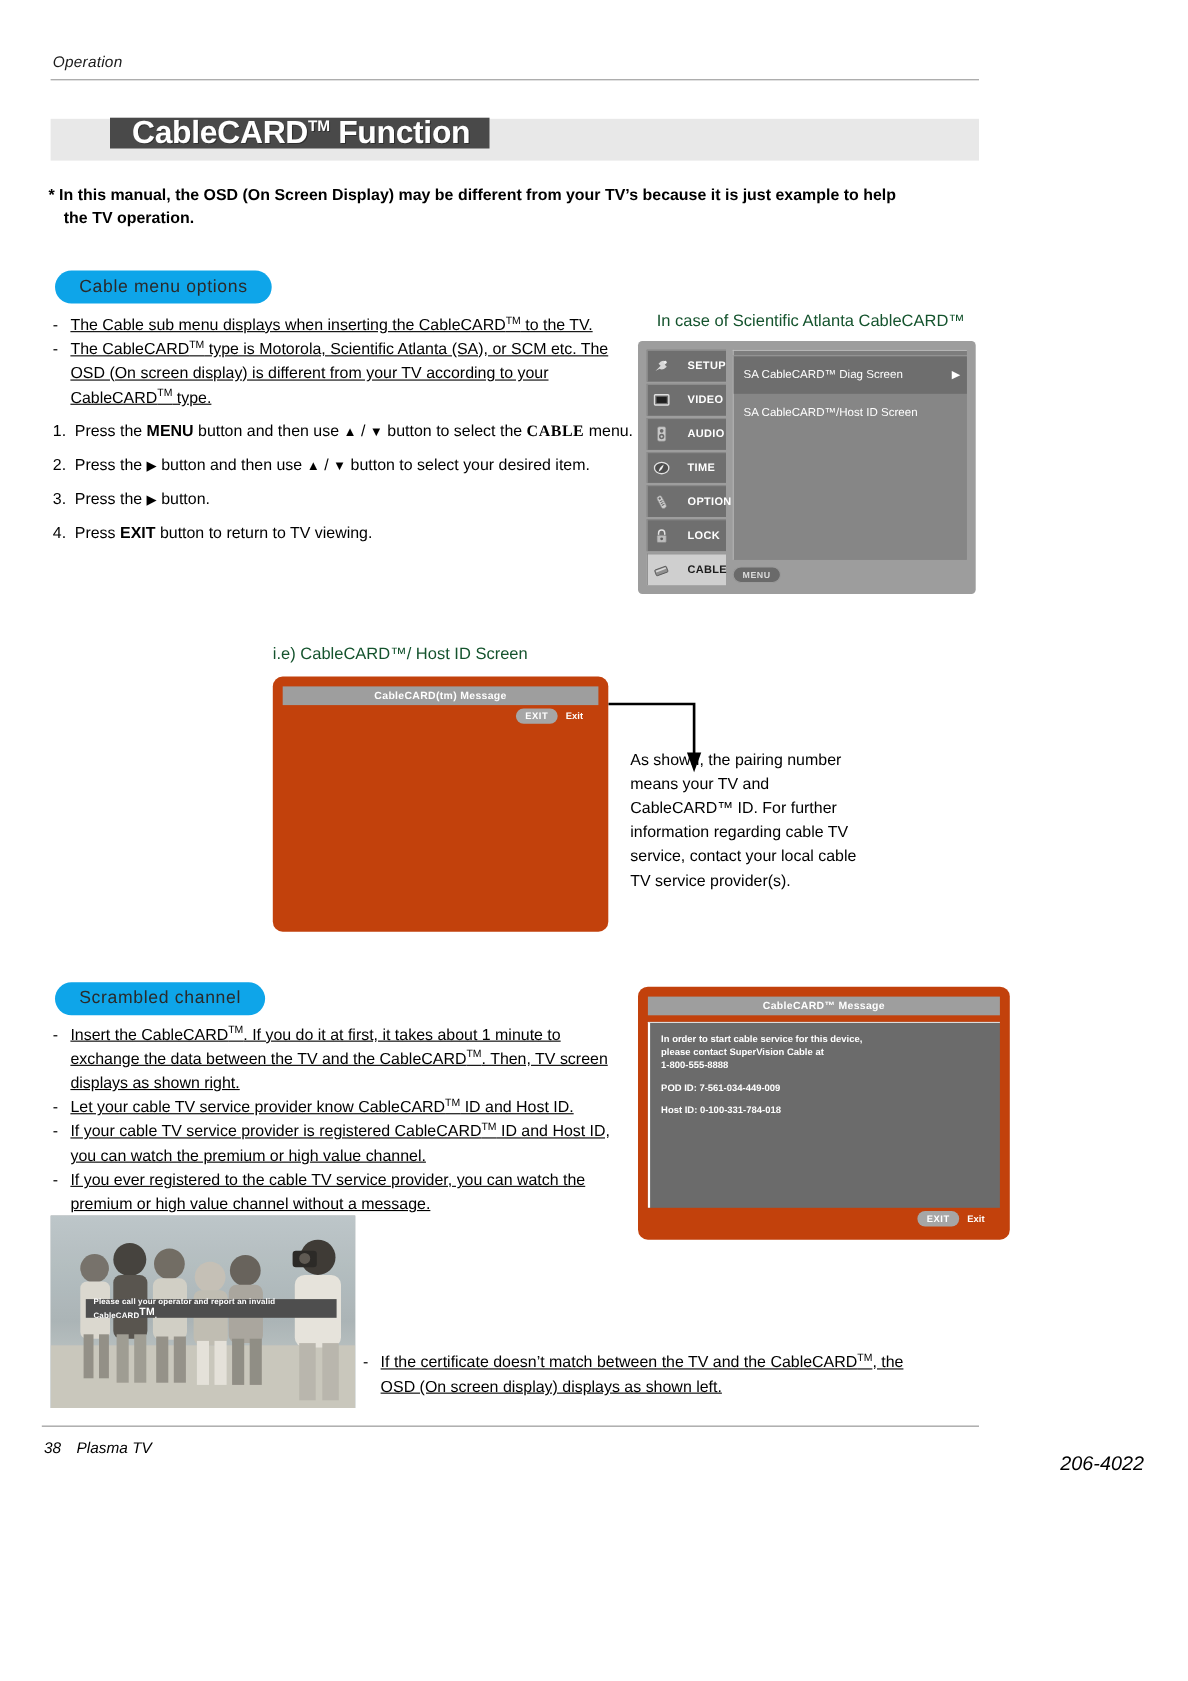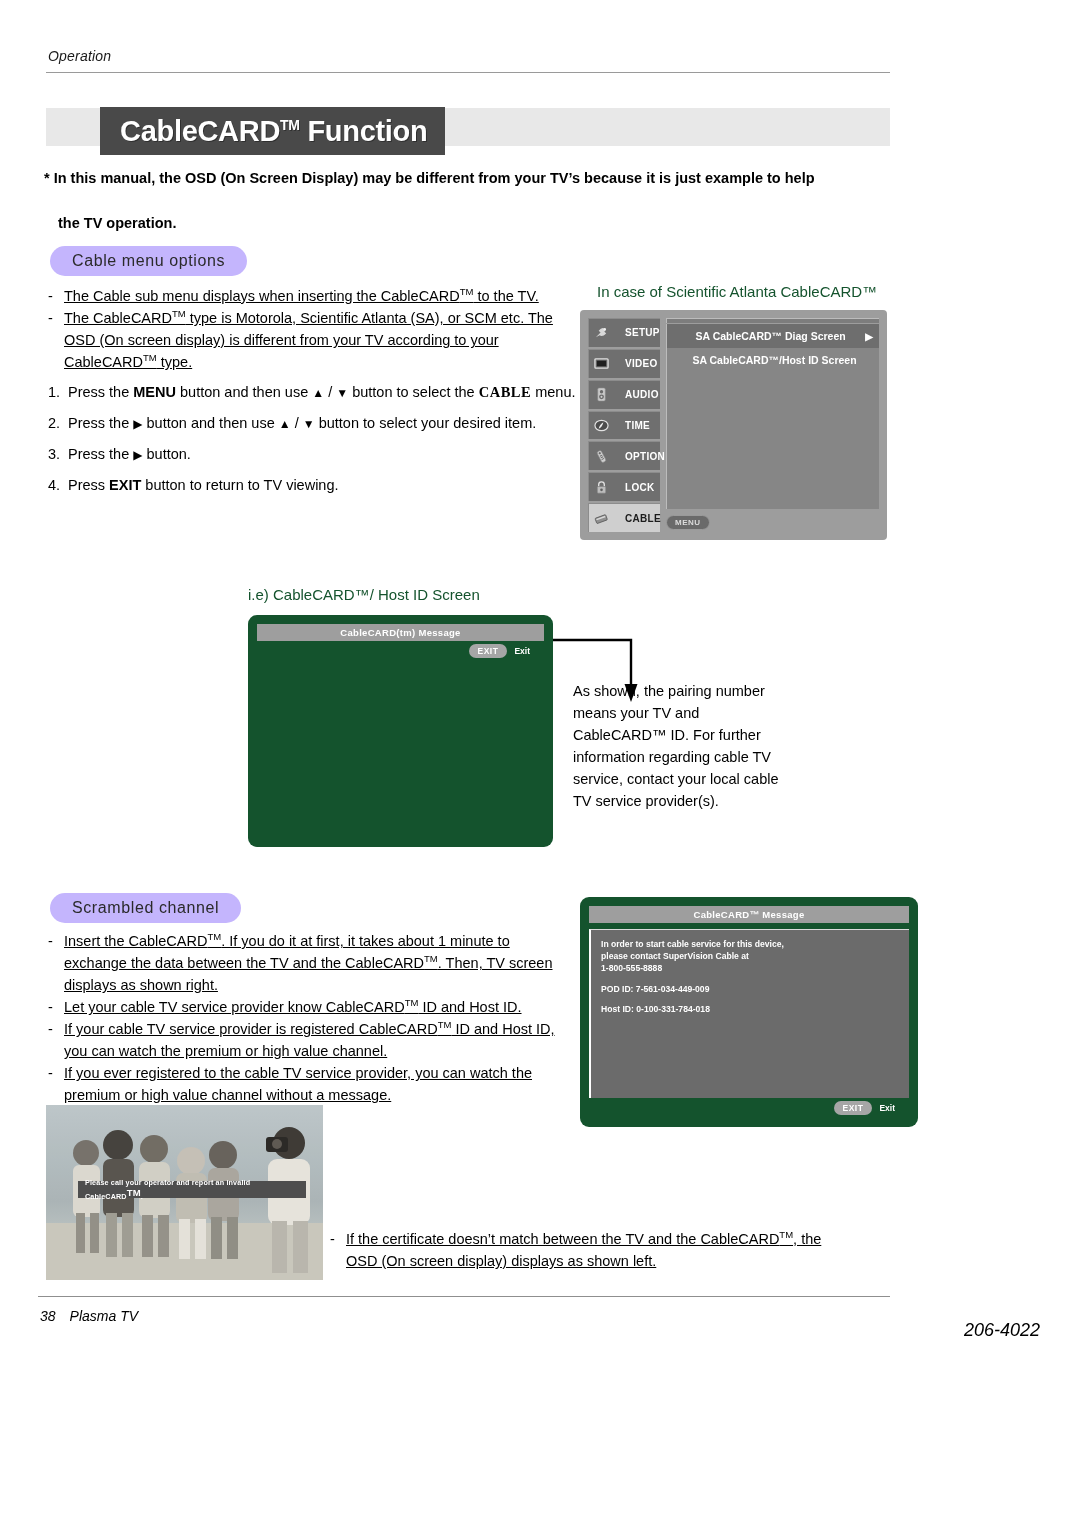--- a/index.html
+++ b/index.html
@@ -22,43 +22,43 @@
     position: absolute; left: 46px; top: 72px; width: 844px; height: 1px;
     background: #9a9a9a;
   }
 
   
   .title-band {
     position: absolute; left: 46px; top: 108px; width: 844px; height: 38px;
     background: #e8e8e8;
   }
   .title-box {
-    position: absolute; left: 100px; top: 107px; height: 48px;
+    position: absolute; left: 100px; top: 107px; height: 28px;
     background: #494949;
     padding: 0 18px 0 20px;
     display: flex; align-items: center;
   }
   .title-text {
     color: #ffffff; font-size: 29px; font-weight: bold;
     letter-spacing: -0.3px; white-space: nowrap;
     text-shadow: 1px 1px 0 rgba(0,0,0,.35);
   }
   .tm-sup { font-size: 14px; vertical-align: super; font-weight: bold; }
 
   
   .note {
     position: absolute; left: 44px; top: 168px; width: 850px;
     font-size: 14.5px; font-weight: bold; line-height: 1.45;
   }
-  .note .ind { display: block; padding-left: 14px; margin-top: 24px; }
+  .note .ind { display: block; padding-left: 14px; }
 
   
   .pill {
     position: absolute; height: 30px;
-    background: #c4b5fd; border-radius: 15px;
+    background: #0ea5e9; border-radius: 15px;
     display: flex; align-items: center;
     padding: 0 22px;
     font-size: 16px; color: #2a2a2a; letter-spacing: .6px;
   }
   #pill-cable { left: 50px; top: 246px; }
   #pill-scrambled { left: 50px; top: 893px; }
 
   
   .bullets { position: absolute; font-size: 14.5px; line-height: 1.52; color: #000; }
   .bul { display: flex; margin-bottom: 0px; }
@@ -103,41 +103,41 @@
   .osd-side-item.sel { background: #cfcfcf; color: #1c1c1c; }
   .osd-ico { width: 15px; height: 15px; flex: 0 0 15px; position: relative; }
 
   .osd-main { flex: 1; display: flex; flex-direction: column; }
   .osd-main-top {
     height: 5px; background: #7d7d7d; border-top: 1px solid #bcbcbc;
     border-left: 1px solid #bcbcbc; margin-bottom: 1px;
   }
   .osd-list { flex: 1; background: #868686; border-left: 1px solid #bcbcbc; position: relative; }
   .osd-row {
-    height: 24px; display: flex; align-items: center;
+    height: 34px; display: flex; align-items: center;
     padding: 0 6px 0 9px;
-    font-size: 10.5px; font-weight: bold; color: #ffffff; text-align: center;
+    font-size: 10.5px; font-weight: normal; color: #ffffff;
   }
   .osd-row.hl { background: #6e6e6e; }
   .osd-row .rt { flex: 1; }
   .osd-row .ra { font-size: 10px; }
   .osd-foot {
     height: 20px; margin-top: 3px;
     display: flex; align-items: center;
   }
   .osd-btn {
     background: #6a6a6a; color: #dcdcdc;
     border-radius: 8px; font-size: 8px; font-weight: bold;
     padding: 2px 8px; letter-spacing: .5px;
     border: 1px solid #9a9a9a;
   }
 
   
   .dlg {
-    position: absolute; background: #14532d; border-radius: 9px;
+    position: absolute; background: #c2410c; border-radius: 9px;
     padding: 9px;
     display: flex; flex-direction: column;
   }
   #dlg-hostid { left: 248px; top: 615px; width: 305px; height: 232px; }
   #dlg-scrambled { left: 580px; top: 897px; width: 338px; height: 230px; }
   .dlg-title {
     height: 17px; background: #9e9e9e;
     display: flex; align-items: center; justify-content: center;
     color: #ffffff; font-size: 9.5px; font-weight: bold; letter-spacing: .3px;
   }

